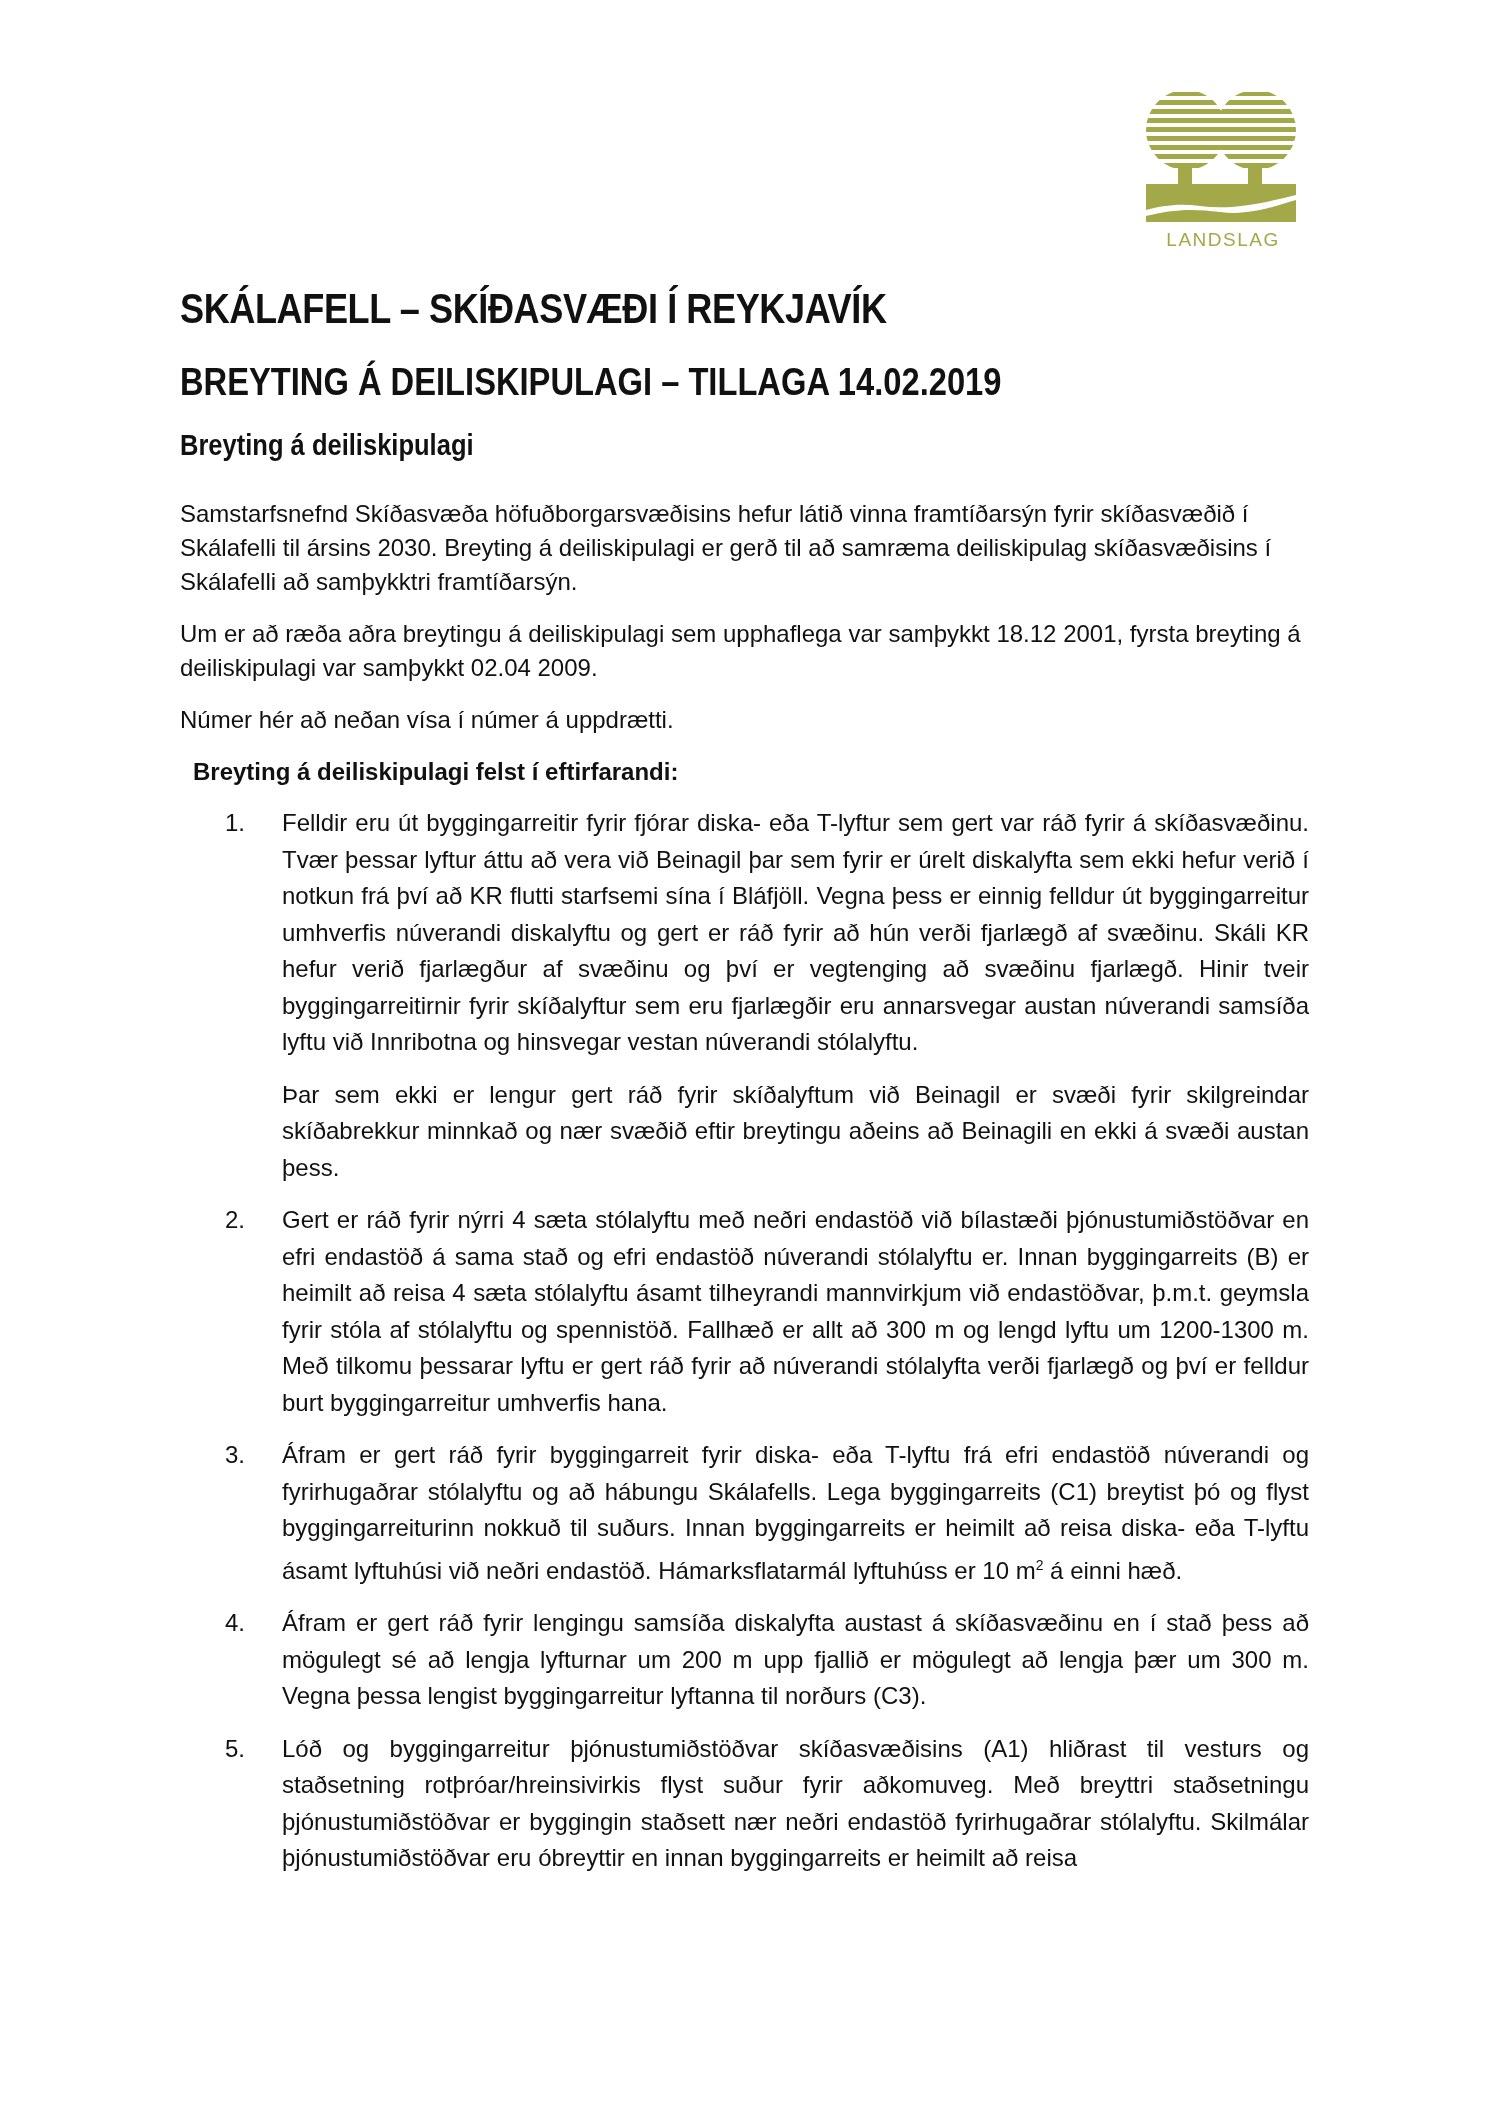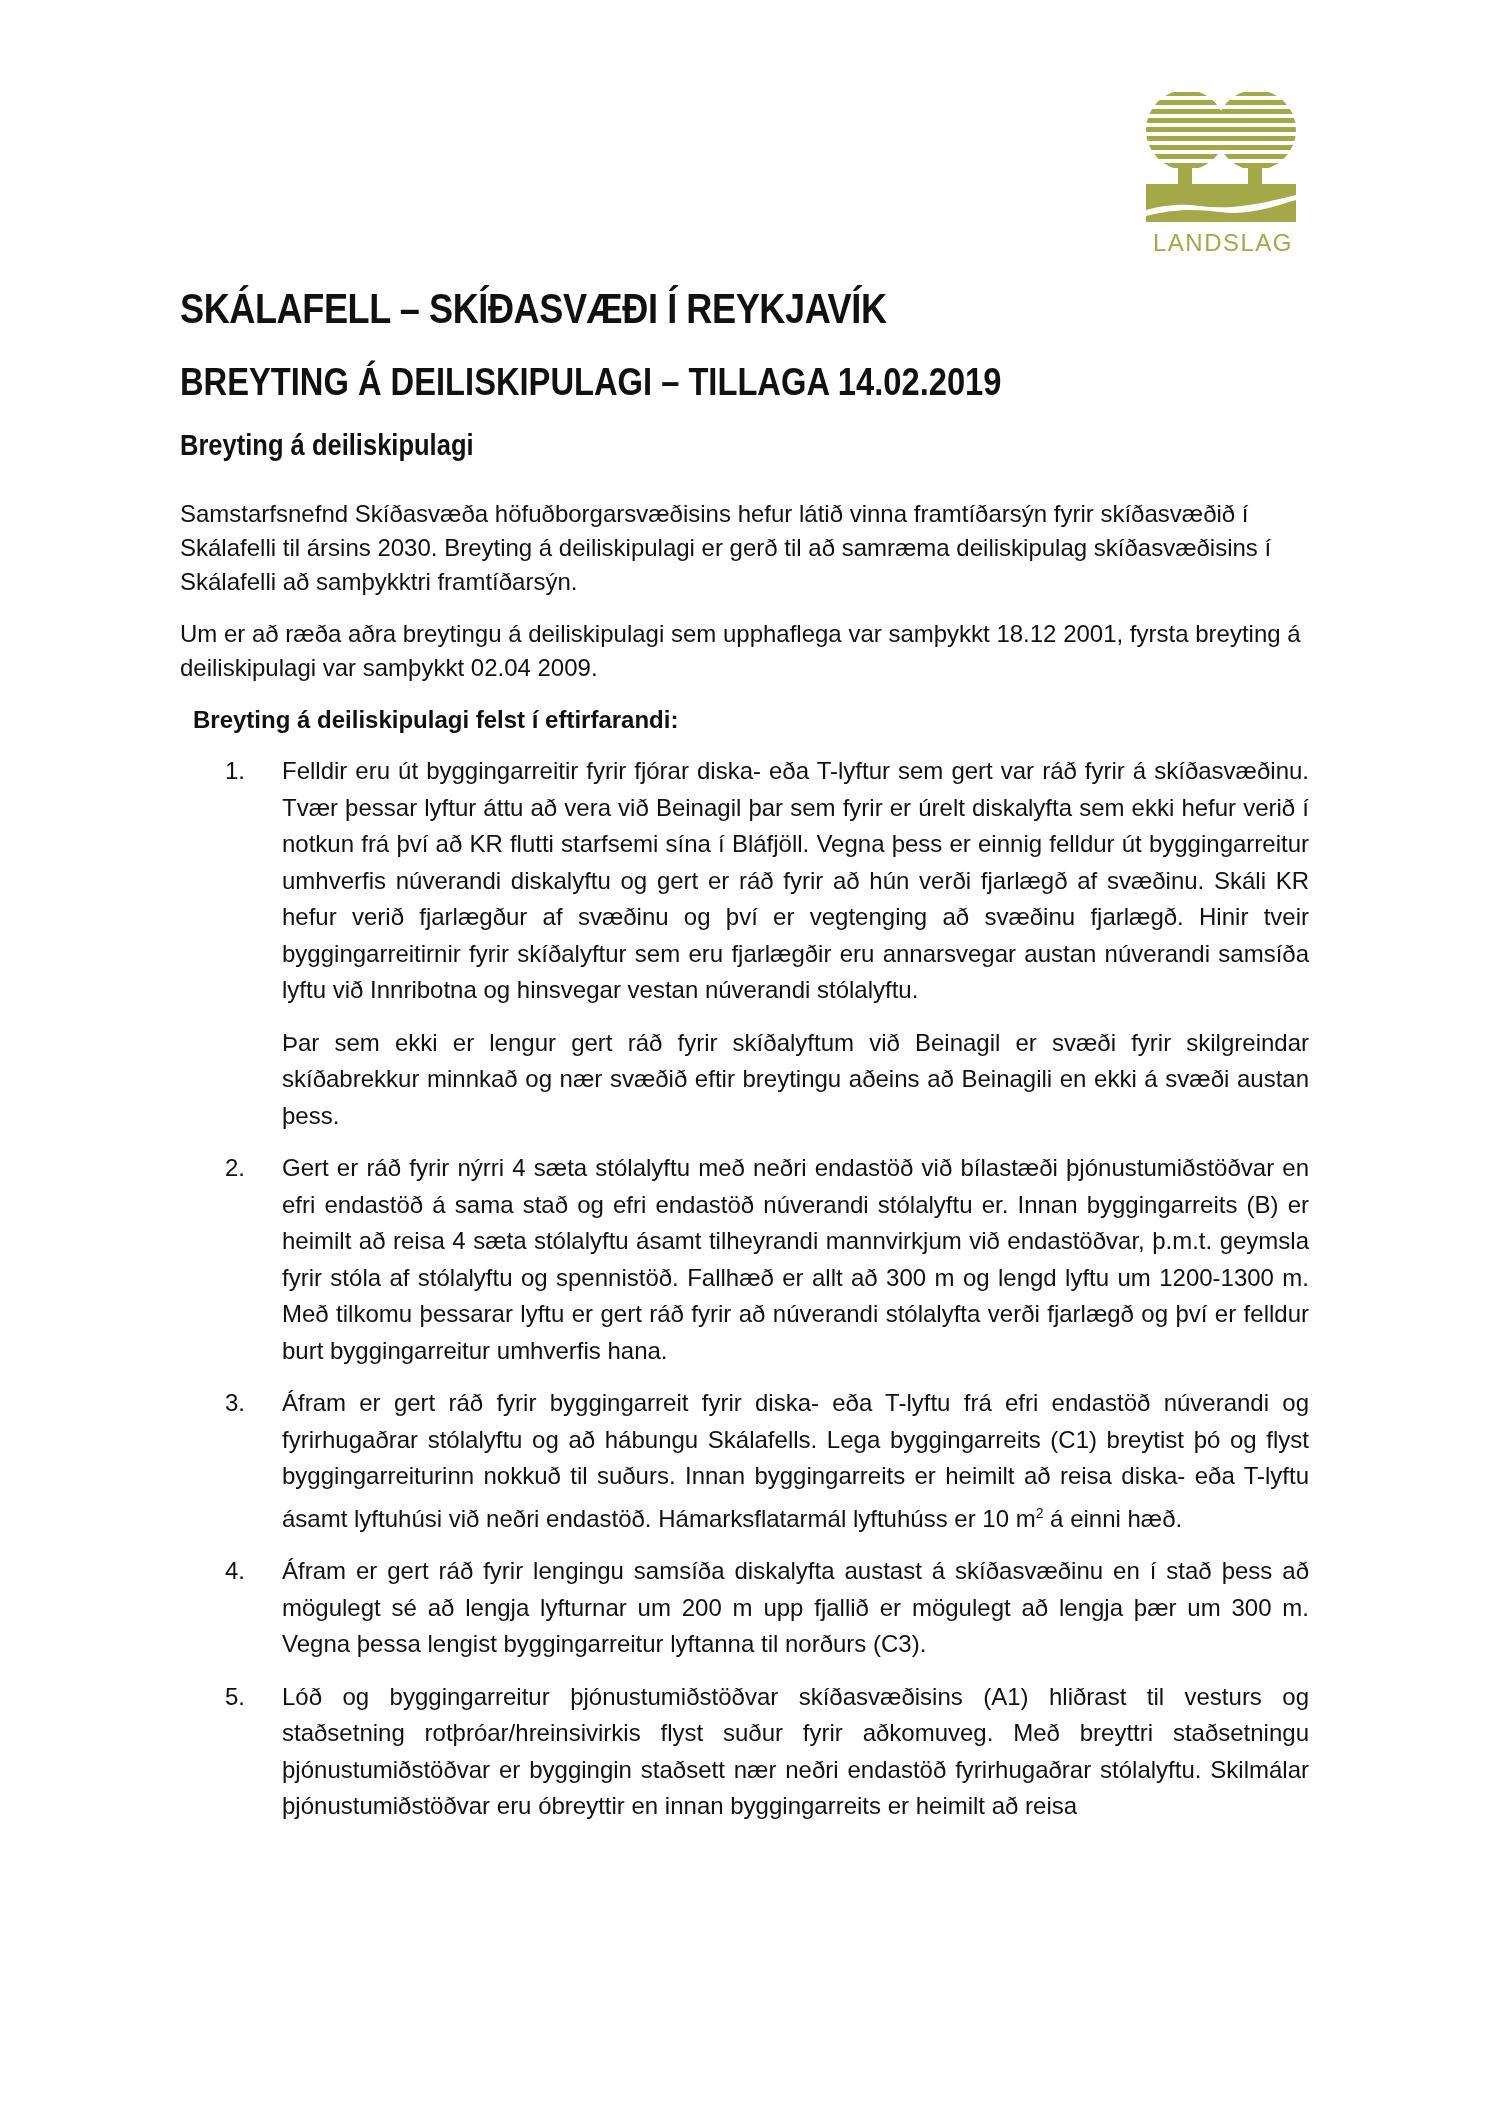--- a/index.html
+++ b/index.html
@@ -1,20 +1,20 @@
 <!DOCTYPE html>
 <html><head>
   <meta charset="utf-8">
   <style>
     html, body { margin: 0; padding: 0; background: #ffffff; }
     body { width: 1500px; height: 2122px; position: relative; overflow: hidden;
            font-family: "Liberation Sans", "DejaVu Sans", sans-serif; color: #111; }
     .logo { position: absolute; left: 1140px; top: 92px; width: 162px; height: 162px; }
     .logo-text { position: absolute; left: 1148px; top: 229px; width: 150px; text-align: center;
-                 font-size: 24px; letter-spacing: 1.5px; color: #a3a848; }
+                 font-size: 19px; letter-spacing: 1.5px; color: #a3a848; }
     .content { position: absolute; left: 180px; top: 283px; width: 1145px; }
     h1 { font-size: 42px; font-weight: bold; margin: 0; line-height: 52px; letter-spacing: -0.5px;
          transform: scaleX(0.86); transform-origin: left; white-space: nowrap; }
     h2 { font-size: 38px; font-weight: bold; margin: 22px 0 0 0; line-height: 50px;
          transform: scaleX(0.86); transform-origin: left; white-space: nowrap; }
     h3 { font-size: 29px; font-weight: bold; margin: 18px 0 0 0; line-height: 40px;
          transform: scaleX(0.88); transform-origin: left; white-space: nowrap; }
     p.body { font-size: 24px; line-height: 34px; margin: 32px 0 0 0; }
     p.lead { font-size: 24px; line-height: 34px; margin: 18px 0 0 13px; font-weight: bold; }
     ol.changes { margin: 16px 0 0 0; padding: 0; list-style: none; }
@@ -54,20 +54,21 @@
 </div>
 <div class="logo-text">LANDSLAG</div>
 
 <div class="content">
   <h1>SKÁLAFELL – SKÍÐASVÆÐI Í REYKJAVÍK</h1>
   <h2>BREYTING Á DEILISKIPULAGI – TILLAGA 14.02.2019</h2>
   <h3>Breyting á deiliskipulagi</h3>
 
   <p class="body">Samstarfsnefnd Skíðasvæða höfuðborgarsvæðisins hefur látið vinna framtíðarsýn fyrir skíðasvæðið í Skálafelli til ársins 2030. Breyting á deiliskipulagi er gerð til að samræma deiliskipulag skíðasvæðisins í Skálafelli að samþykktri framtíðarsýn.</p>
   <p class="body" style="margin-top:18px">Um er að ræða aðra breytingu á deiliskipulagi sem upphaflega var samþykkt 18.12 2001, fyrsta breyting á deiliskipulagi var samþykkt 02.04 2009.</p>
+  <p class="body" style="margin-top:18px">Númer hér að neðan vísa í númer á uppdrætti.</p>
   <p class="lead">Breyting á deiliskipulagi felst í eftirfarandi:</p>
 
   <ol class="changes">
     <li>
       <span class="num">1.</span>
       <p>Felldir eru út byggingarreitir fyrir fjórar diska- eða T-lyftur sem gert var ráð fyrir á skíðasvæðinu. Tvær þessar lyftur áttu að vera við Beinagil þar sem fyrir er úrelt diskalyfta sem ekki hefur verið í notkun frá því að KR flutti starfsemi sína í Bláfjöll. Vegna þess er einnig felldur út byggingarreitur umhverfis núverandi diskalyftu og gert er ráð fyrir að hún verði fjarlægð af svæðinu. Skáli KR hefur verið fjarlægður af svæðinu og því er vegtenging að svæðinu fjarlægð. Hinir tveir byggingarreitirnir fyrir skíðalyftur sem eru fjarlægðir eru annarsvegar austan núverandi samsíða lyftu við Innribotna og hinsvegar vestan núverandi stólalyftu.</p>
       <p class="sub">Þar sem ekki er lengur gert ráð fyrir skíðalyftum við Beinagil er svæði fyrir skilgreindar skíðabrekkur minnkað og nær svæðið eftir breytingu aðeins að Beinagili en ekki á svæði austan þess.</p>
     </li>
     <li>
       <span class="num">2.</span>

